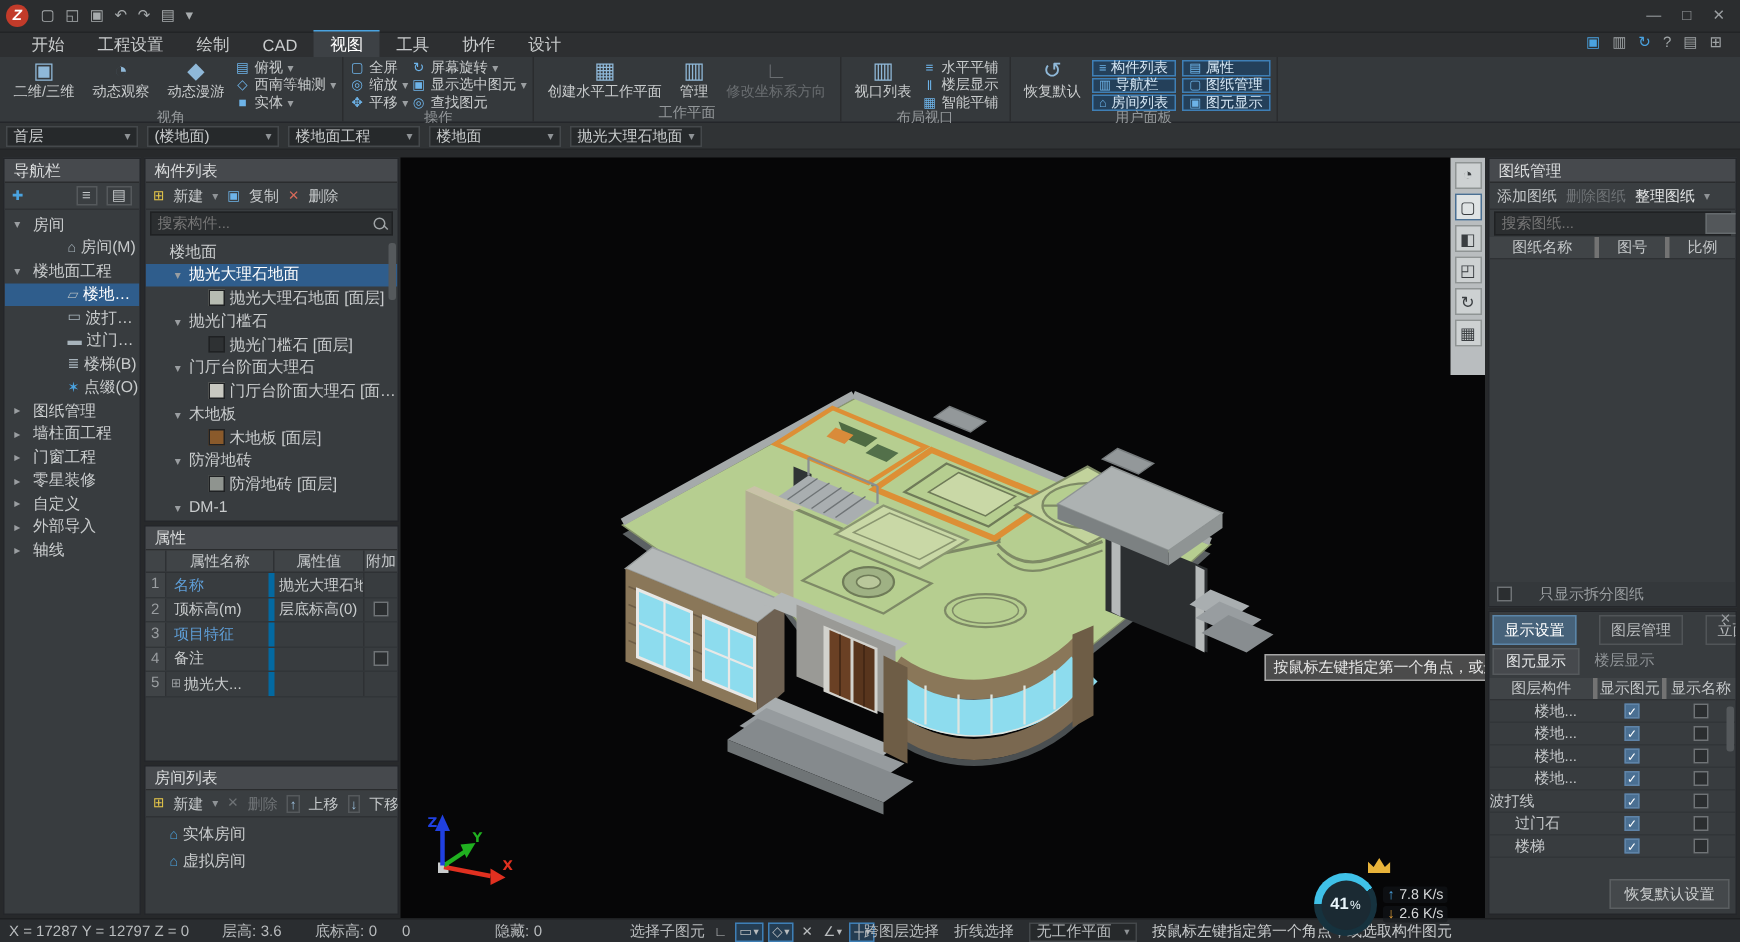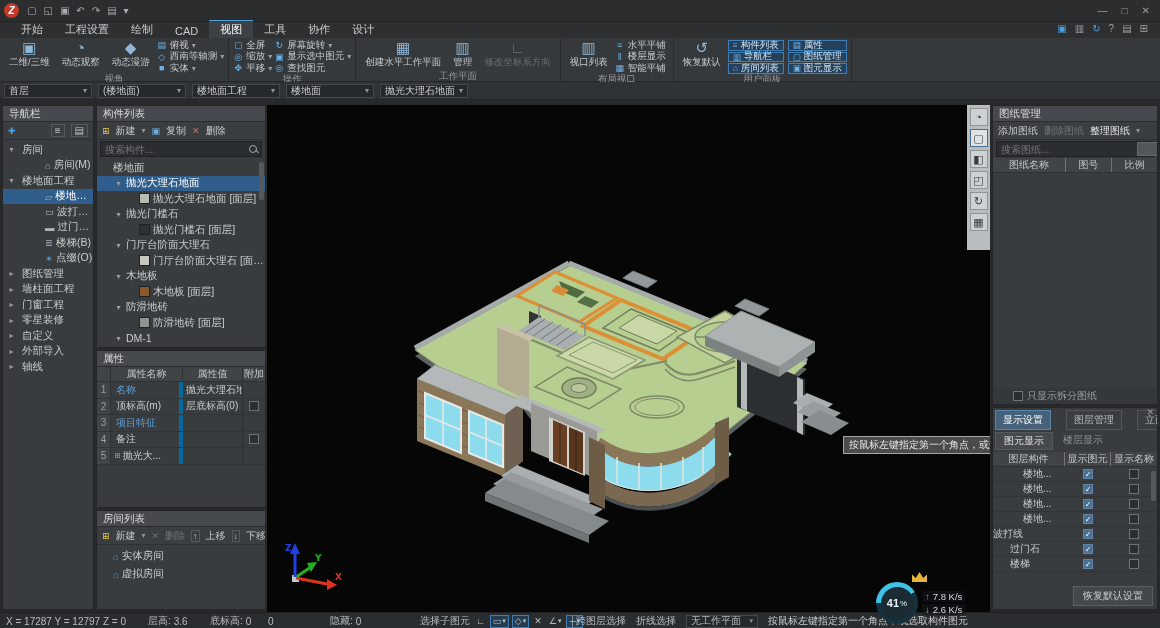--- a/index.html
+++ b/index.html
@@ -72,22 +72,22 @@
   .pname{width:72px;display:flex;align-items:center;padding-left:3px;gap:2px;border-right:4px solid #0369a1;flex:none;color:#c9cccd;}
   .prow.link .pname{color:#5f9fd8;}
   .pplus{color:#9a9ea1;font-size:8px;}
   .pval{flex:1;display:flex;align-items:center;padding-left:3px;border-right:1px solid #2e3134;color:#c9cccd;overflow:hidden;white-space:nowrap;}
   .pextra{width:22px;display:flex;align-items:center;justify-content:center;flex:none;}
   .cb{width:10px;height:10px;border:1px solid #6f7376;background:#2b2e30;display:inline-flex;align-items:center;justify-content:center;font-size:8px;color:#fff;}
   .cb.checked{background:#4a6f92;border-color:#5f84a8;}
 
   
   .dtable-head{display:flex;height:15px;background:#404447;color:#c5c8ca;font-size:10px;flex:none;border-bottom:1px solid #2e3134;}
-  .dtable-head span{display:flex;align-items:center;justify-content:center;border-right:1px solid #737373;}
-  .onlysplit{height:16px;display:flex;align-items:center;gap:4px;padding:0 20px;background:#34383b;color:#9a9ea1;font-size:10px;flex:none;}
+  .dtable-head span{display:flex;align-items:center;justify-content:center;border-right:3px solid #737373;}
+  .onlysplit{height:16px;display:flex;align-items:center;gap:18px;padding:0 5px;background:#34383b;color:#9a9ea1;font-size:10px;flex:none;}
   .dtabs{display:flex;gap:15px;padding:2px 2px 0 2px;flex:none;position:relative;}
   .dtab{padding:2px 7px;background:#3a3e41;border:1px solid #515558;font-size:10px;color:#b9bcbe;cursor:default;white-space:nowrap;}
   .dtab.active{background:#46627a;border-color:#5b85a8;color:#fff;}
   .dclose{position:absolute;right:3px;top:-1px;color:#9a9ea1;font-size:9px;}
   .dsubtabs{display:flex;gap:2px;padding:2px 2px;flex:none;}
   .dsubtab{padding:1px 8px;font-size:10px;color:#8f9396;cursor:default;}
   .dsubtab.active{background:#46494d;color:#e4e6e7;border:1px solid #55595c;}
   .drow{display:flex;height:15px;align-items:center;border-bottom:1px solid #313538;font-size:10px;}
   .dlabel{flex:1;overflow:hidden;white-space:nowrap;color:#c5c8ca;}
   .dcheck{width:46px;display:flex;justify-content:center;flex:none;}

